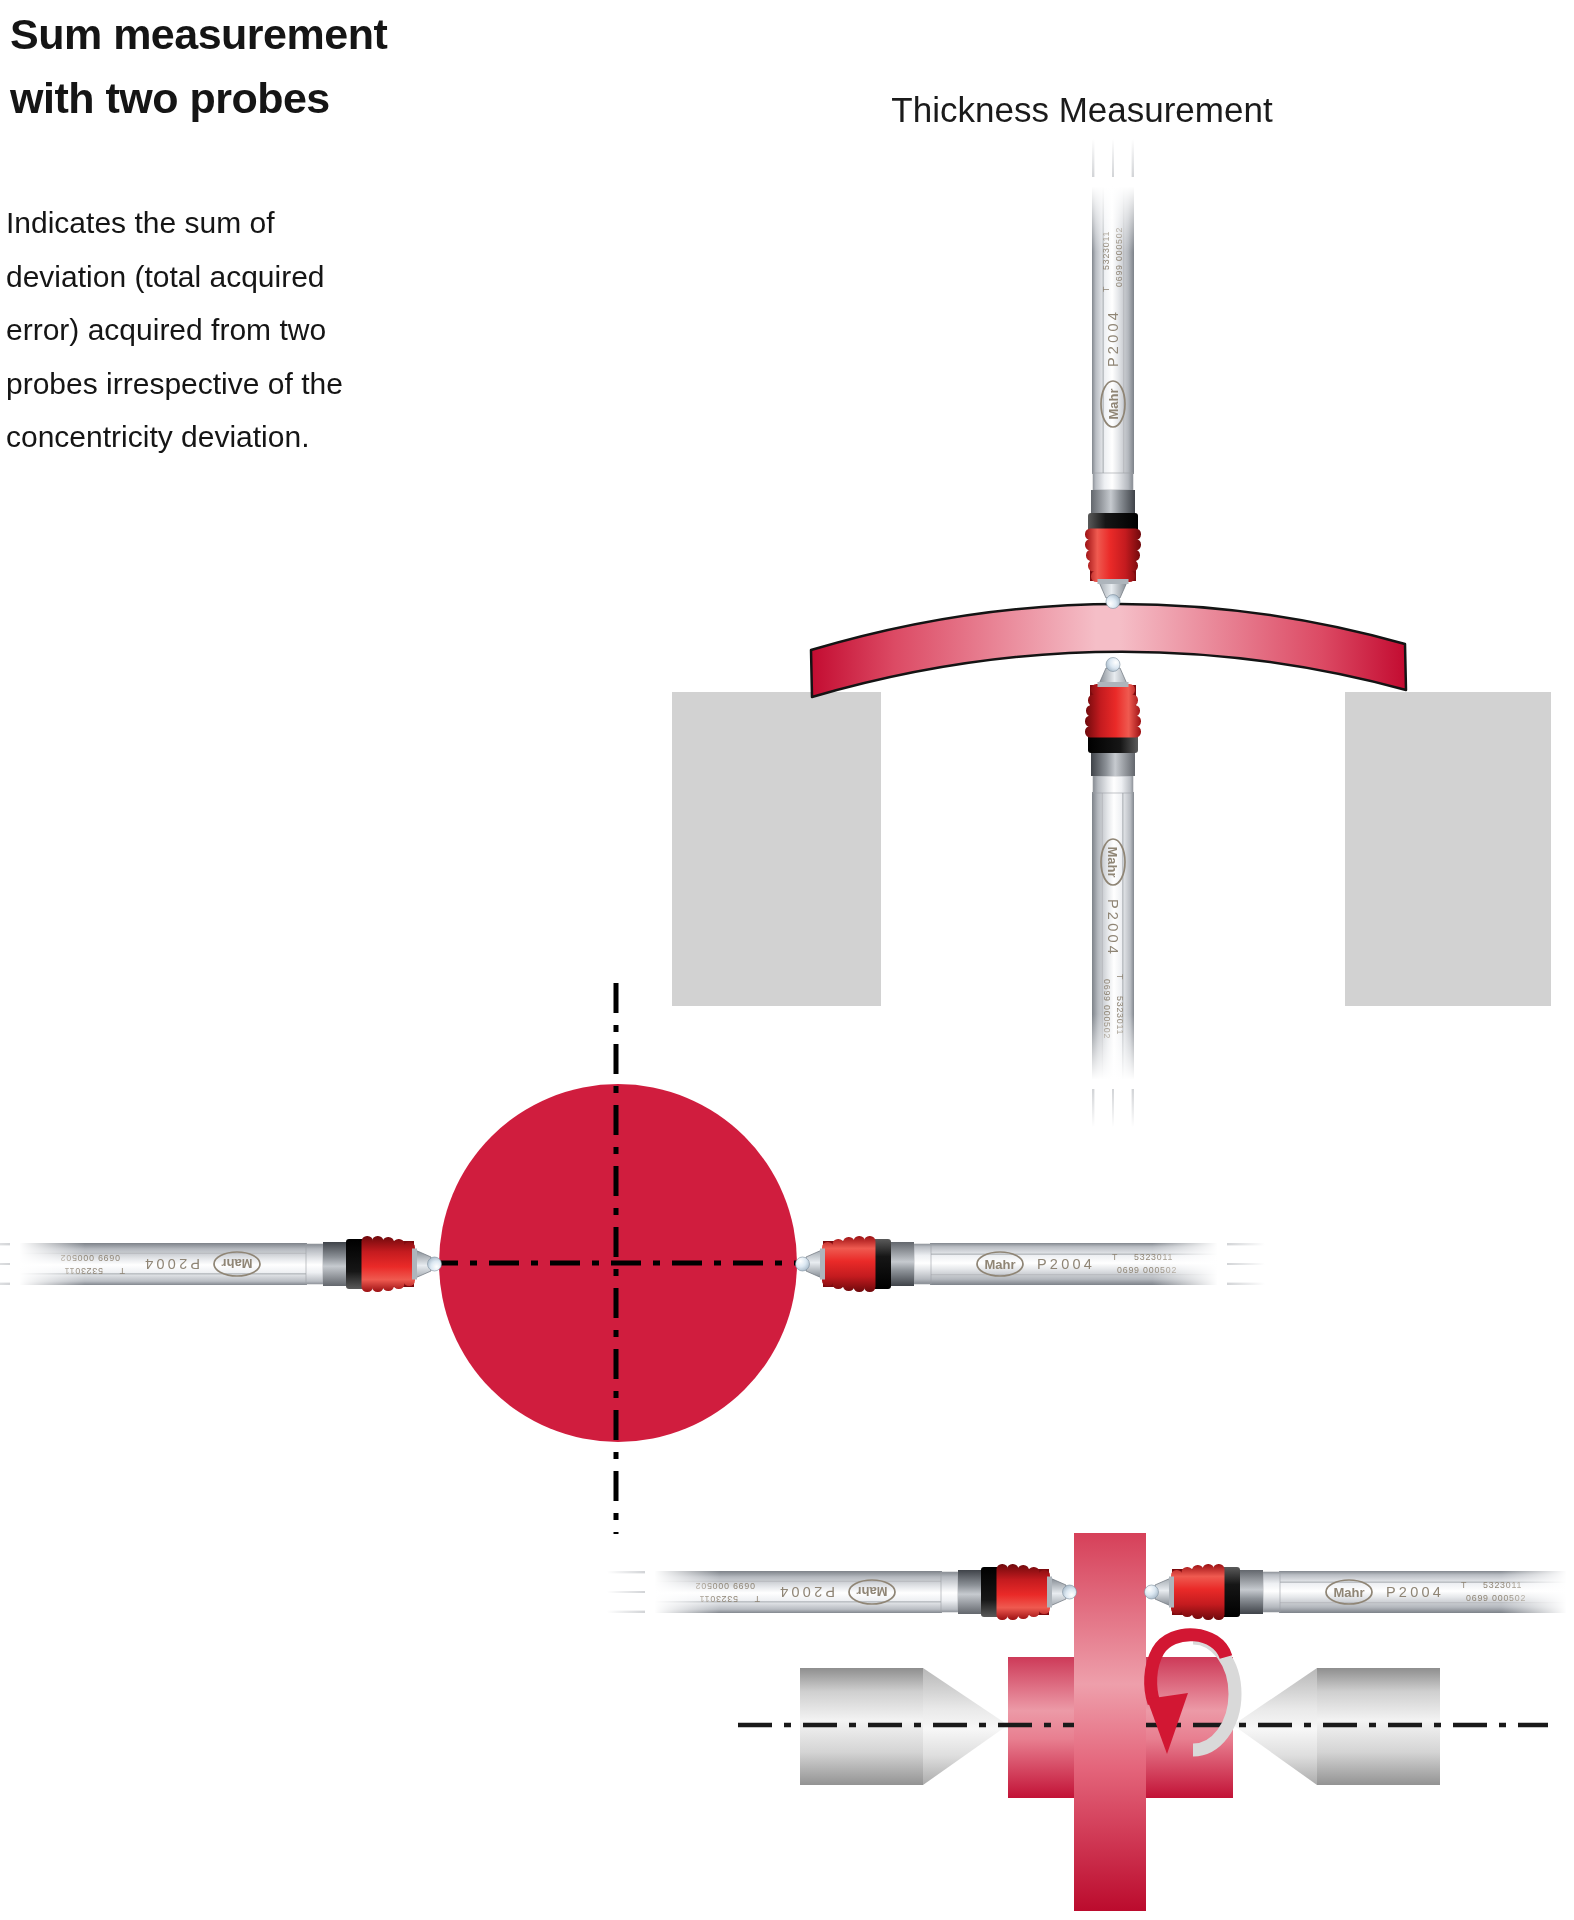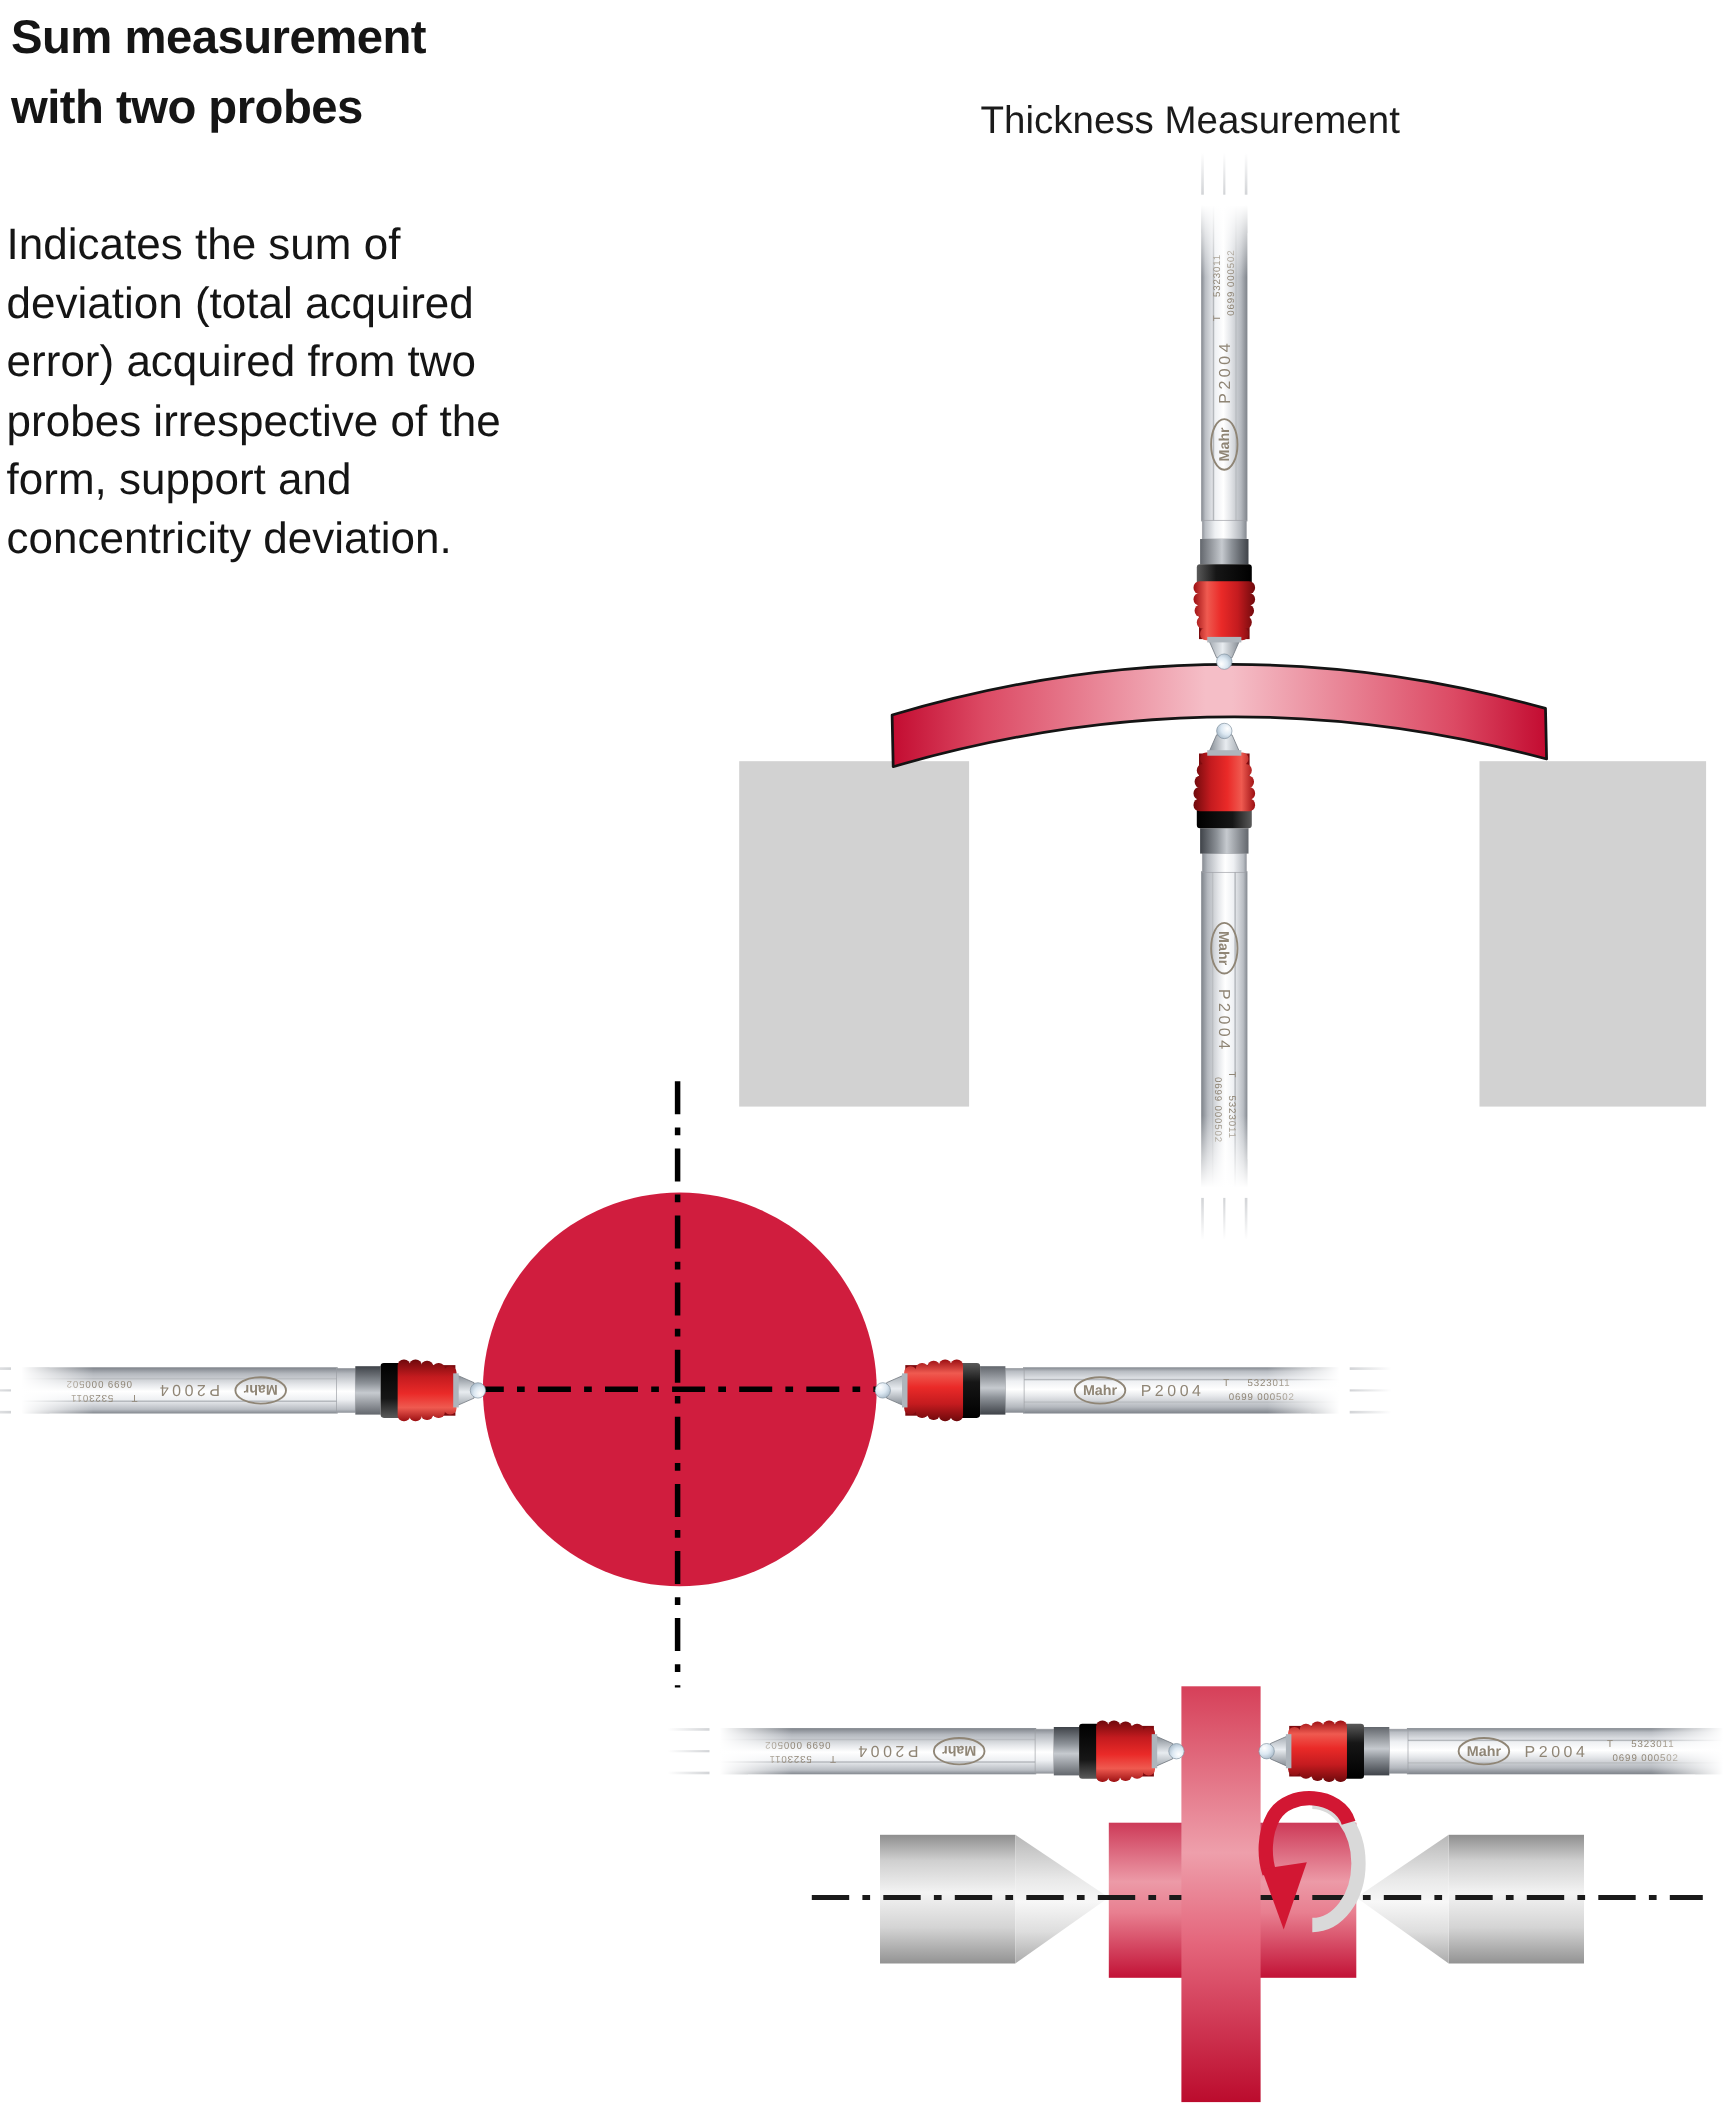--- a/index.html
+++ b/index.html
@@ -1,40 +1,39 @@
 <!DOCTYPE html>
 <html><head>
 <meta charset="utf-8">
 <style>
   html,body{margin:0;padding:0;background:#ffffff;}
   body{width:1574px;height:1920px;position:relative;overflow:hidden;
        font-family:"Liberation Sans", sans-serif;color:#151515;}
   .page-title{position:absolute;left:10px;top:2px;font-size:43px;line-height:64px;
        font-weight:700;letter-spacing:-0.5px;white-space:nowrap;}
-  .description{position:absolute;left:6px;top:196px;font-size:40px;line-height:53.5px;
+  .description{position:absolute;left:6px;top:196px;font-size:30px;line-height:53.5px;
        white-space:nowrap;}
   .diagram-label{position:absolute;left:1082px;top:90px;transform:translateX(-50%);
        font-size:35px;white-space:nowrap;color:#1b1b1b;}
   svg{position:absolute;left:0;top:0;}
   svg text{font-family:"Liberation Sans", sans-serif;}
 </style>
 </head>
 <body>
 
 <div class="page-title">
   <div>Sum measurement</div>
   <div>with two probes</div>
 </div>
 
 <div class="description">
   <div>Indicates the sum of</div>
   <div>deviation (total acquired</div>
   <div>error) acquired from two</div>
   <div>probes irrespective of the</div>
-  <div>form, support and</div>
   <div>concentricity deviation.</div>
 </div>
 
 <div class="diagram-label">Thickness Measurement</div>
 
 <svg width="1574" height="1920" viewBox="0 0 1574 1920">
   <defs>
 
     <linearGradient id="gBody" gradientUnits="userSpaceOnUse" x1="0" y1="-21" x2="0" y2="21">
       <stop offset="0" stop-color="#82878e"></stop>

